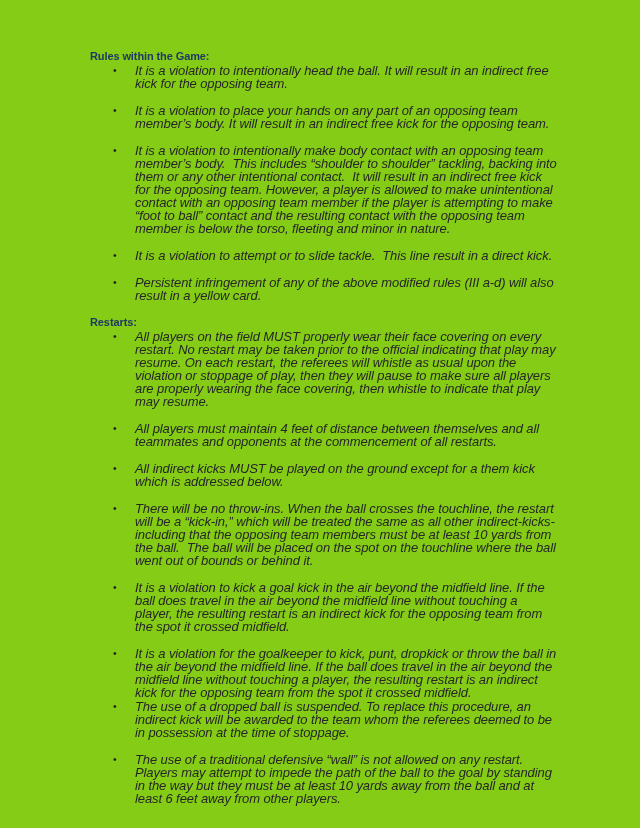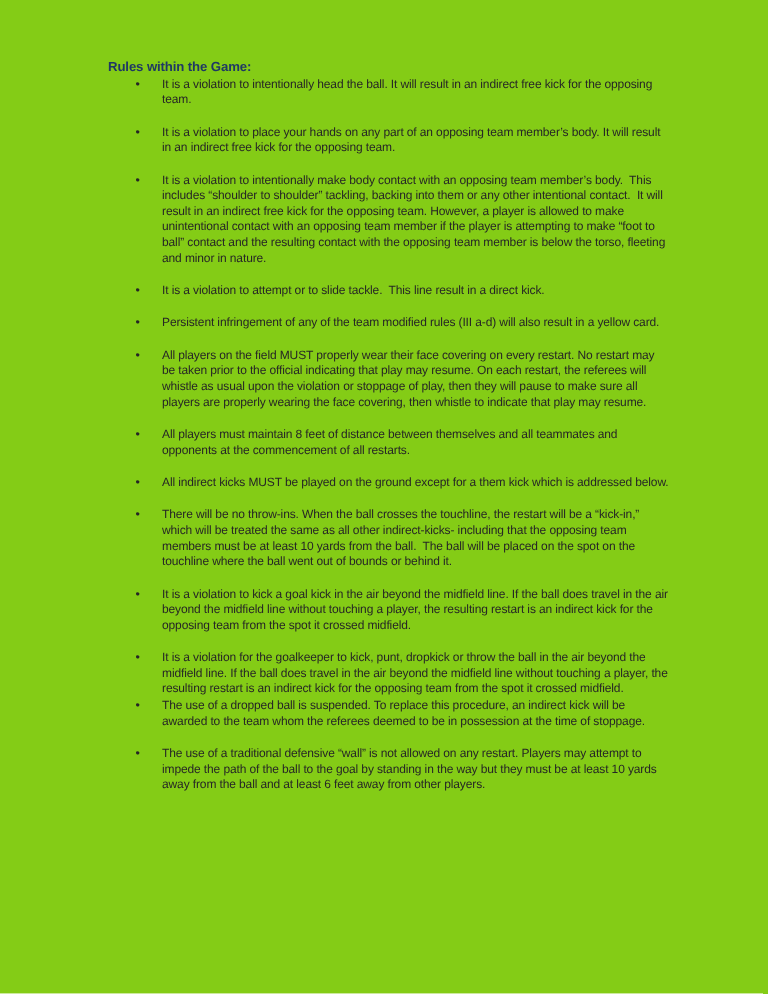--- a/index.html
+++ b/index.html
@@ -50,24 +50,25 @@
     width: 22px;
     margin-left: 23px;
     color: #262626;
     font-size: 10.5px;
     line-height: 13px;
   }
   .btext {
     flex: 1 1 auto;
     width: 421px;
     color: #262626;
-    font-size: 10px;
+    font-size: 13px;
     line-height: 13px;
     letter-spacing: -0.1px;
     white-space: pre-wrap;
+    font-style: italic;
   }
 </style>
 </head>
 <body>
 
 <div class="page">
   <div class="content" id="content">
       <div class="section-heading">Rules within the Game:</div>
       <ul class="bullet-list">
         <li class="bullet-item">
@@ -81,31 +82,32 @@
         <li class="bullet-item">
           <span class="marker">•</span>
           <span class="btext">It is a violation to intentionally make body contact with an opposing team member’s body.  This includes “shoulder to shoulder” tackling, backing into them or any other intentional contact.  It will result in an indirect free kick for the opposing team. However, a player is allowed to make unintentional contact with an opposing team member if the player is attempting to make “foot to ball” contact and the resulting contact with the opposing team member is below the torso, fleeting and minor in nature.</span>
         </li>
         <li class="bullet-item">
           <span class="marker">•</span>
           <span class="btext">It is a violation to attempt or to slide tackle.  This line result in a direct kick.</span>
         </li>
         <li class="bullet-item">
           <span class="marker">•</span>
-          <span class="btext">Persistent infringement of any of the team modified rules (III a-d) will also result in a yellow card.</span>
+          <span class="btext">Persistent infringement of any of the above modified rules (III a-d) will also result in a yellow card.</span>
         </li>
       </ul>
+      <div class="section-heading">Restarts:</div>
       <ul class="bullet-list">
         <li class="bullet-item">
           <span class="marker">•</span>
           <span class="btext">All players on the field MUST properly wear their face covering on every restart. No restart may be taken prior to the official indicating that play may resume. On each restart, the referees will whistle as usual upon the violation or stoppage of play, then they will pause to make sure all players are properly wearing the face covering, then whistle to indicate that play may resume.</span>
         </li>
         <li class="bullet-item">
           <span class="marker">•</span>
-          <span class="btext">All players must maintain 8 feet of distance between themselves and all teammates and opponents at the commencement of all restarts.</span>
+          <span class="btext">All players must maintain 4 feet of distance between themselves and all teammates and opponents at the commencement of all restarts.</span>
         </li>
         <li class="bullet-item">
           <span class="marker">•</span>
           <span class="btext">All indirect kicks MUST be played on the ground except for a them kick which is addressed below.</span>
         </li>
         <li class="bullet-item">
           <span class="marker">•</span>
           <span class="btext">There will be no throw-ins. When the ball crosses the touchline, the restart will be a “kick-in,” which will be treated the same as all other indirect-kicks- including that the opposing team members must be at least 10 yards from the ball.  The ball will be placed on the spot on the touchline where the ball went out of bounds or behind it.</span>
         </li>
         <li class="bullet-item">

